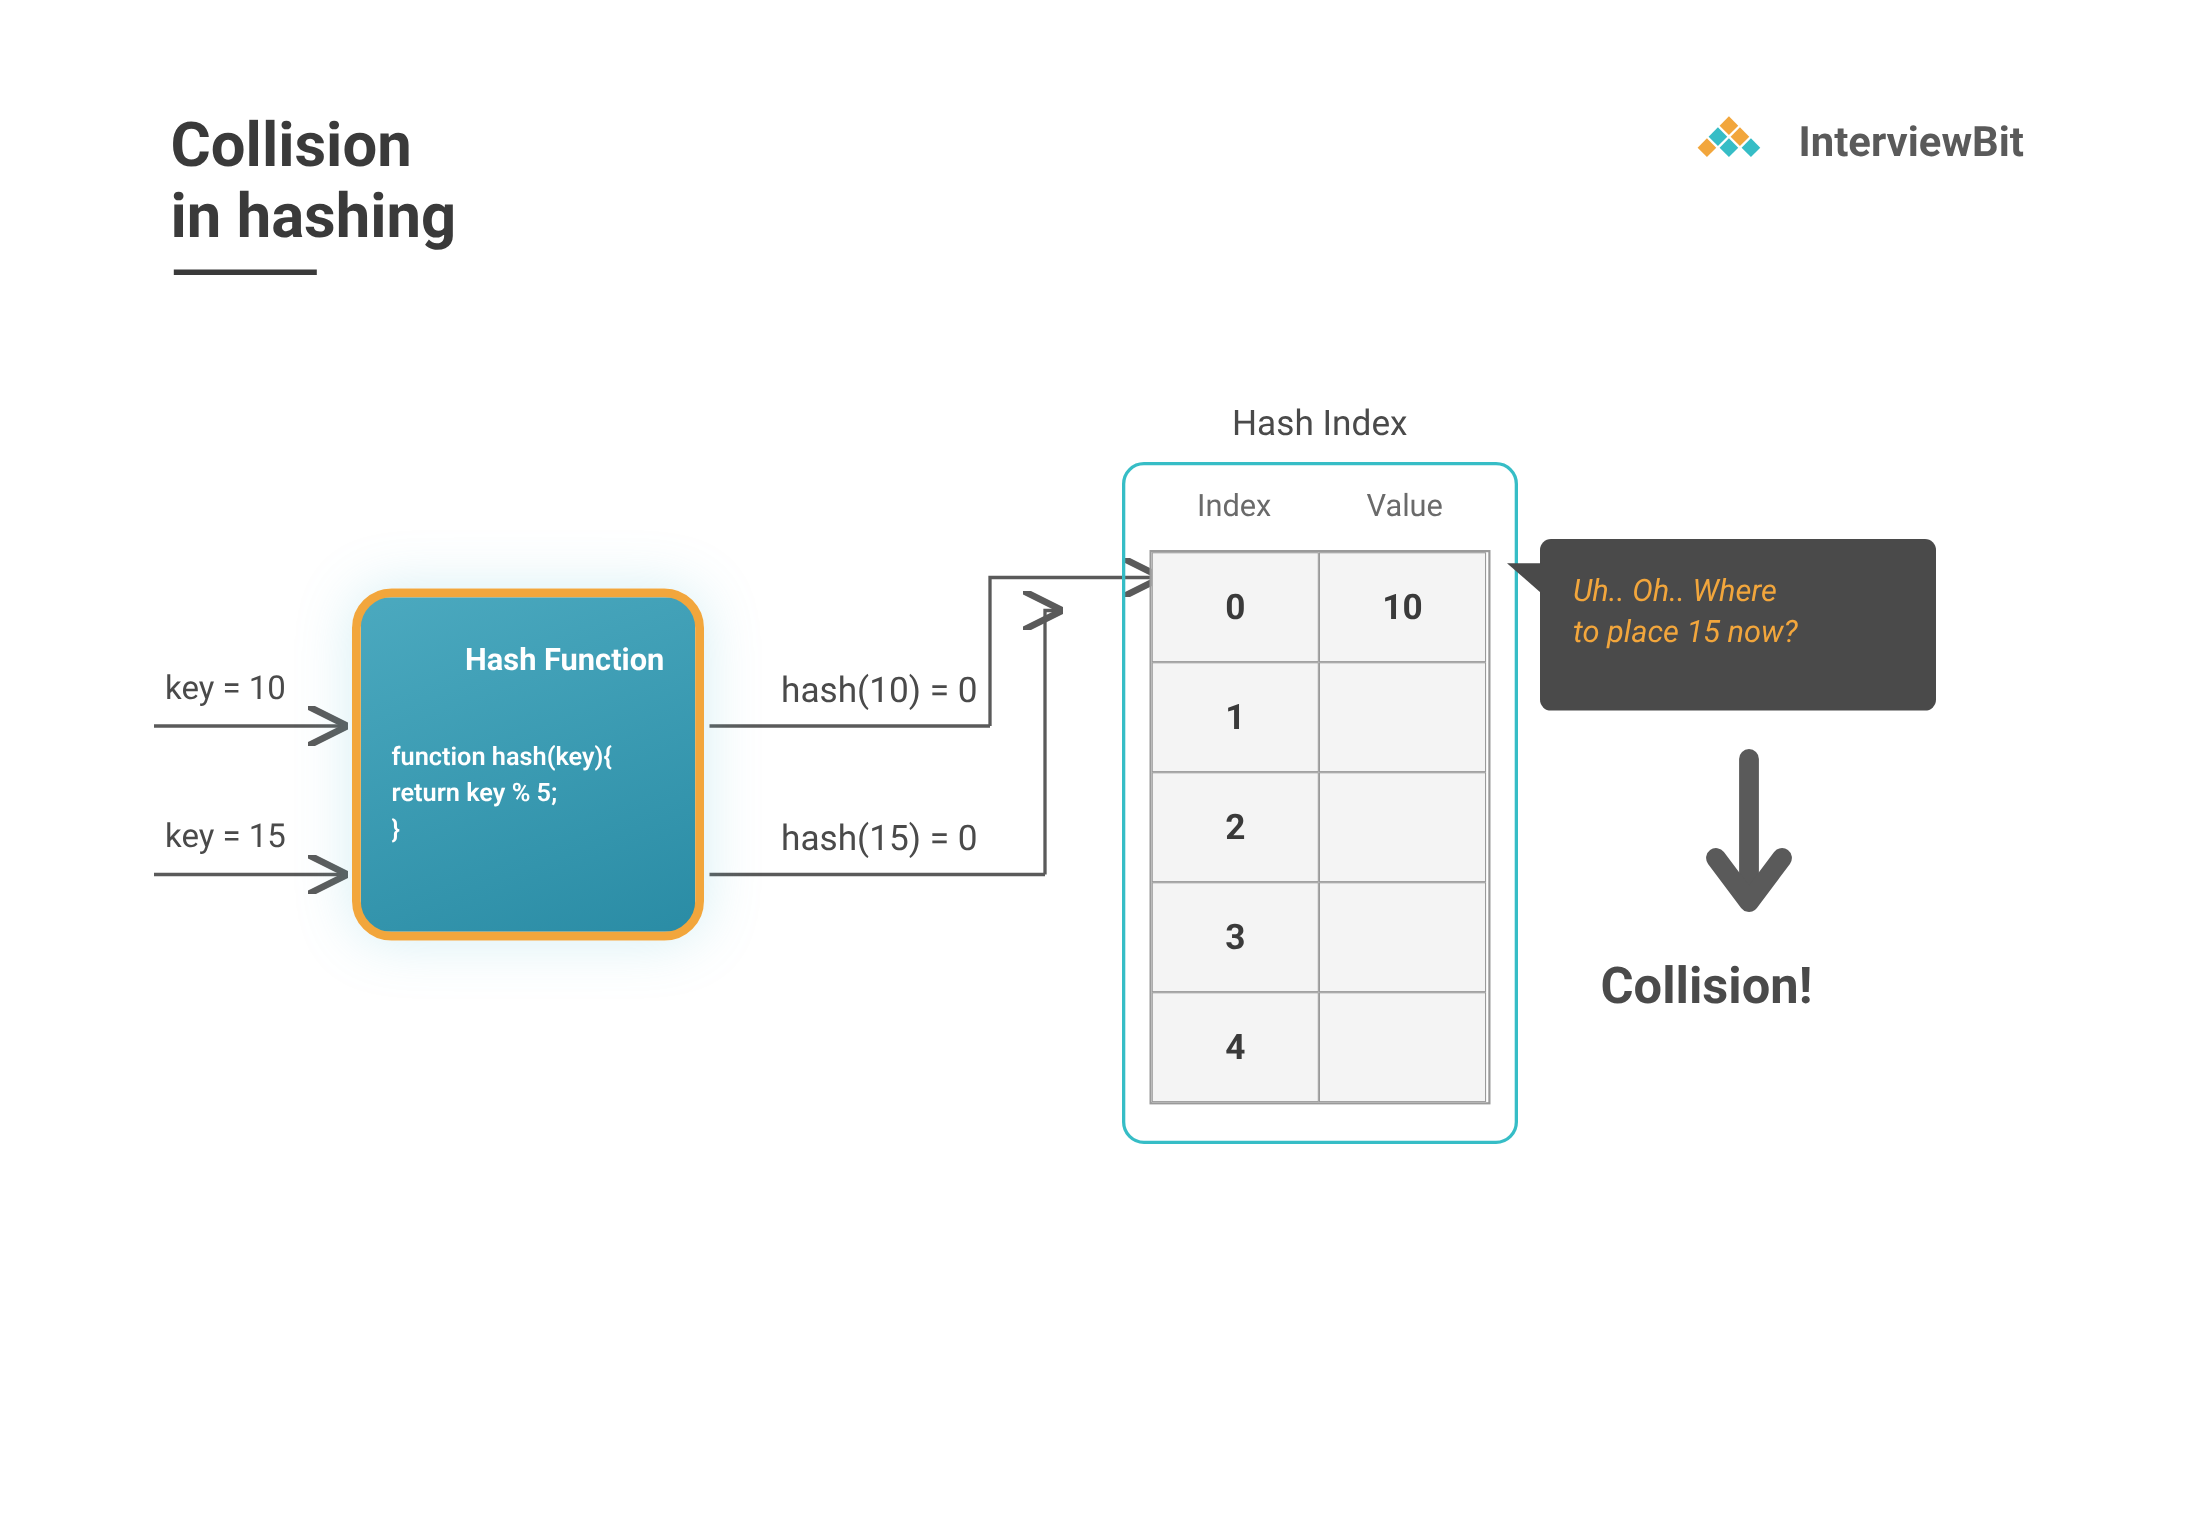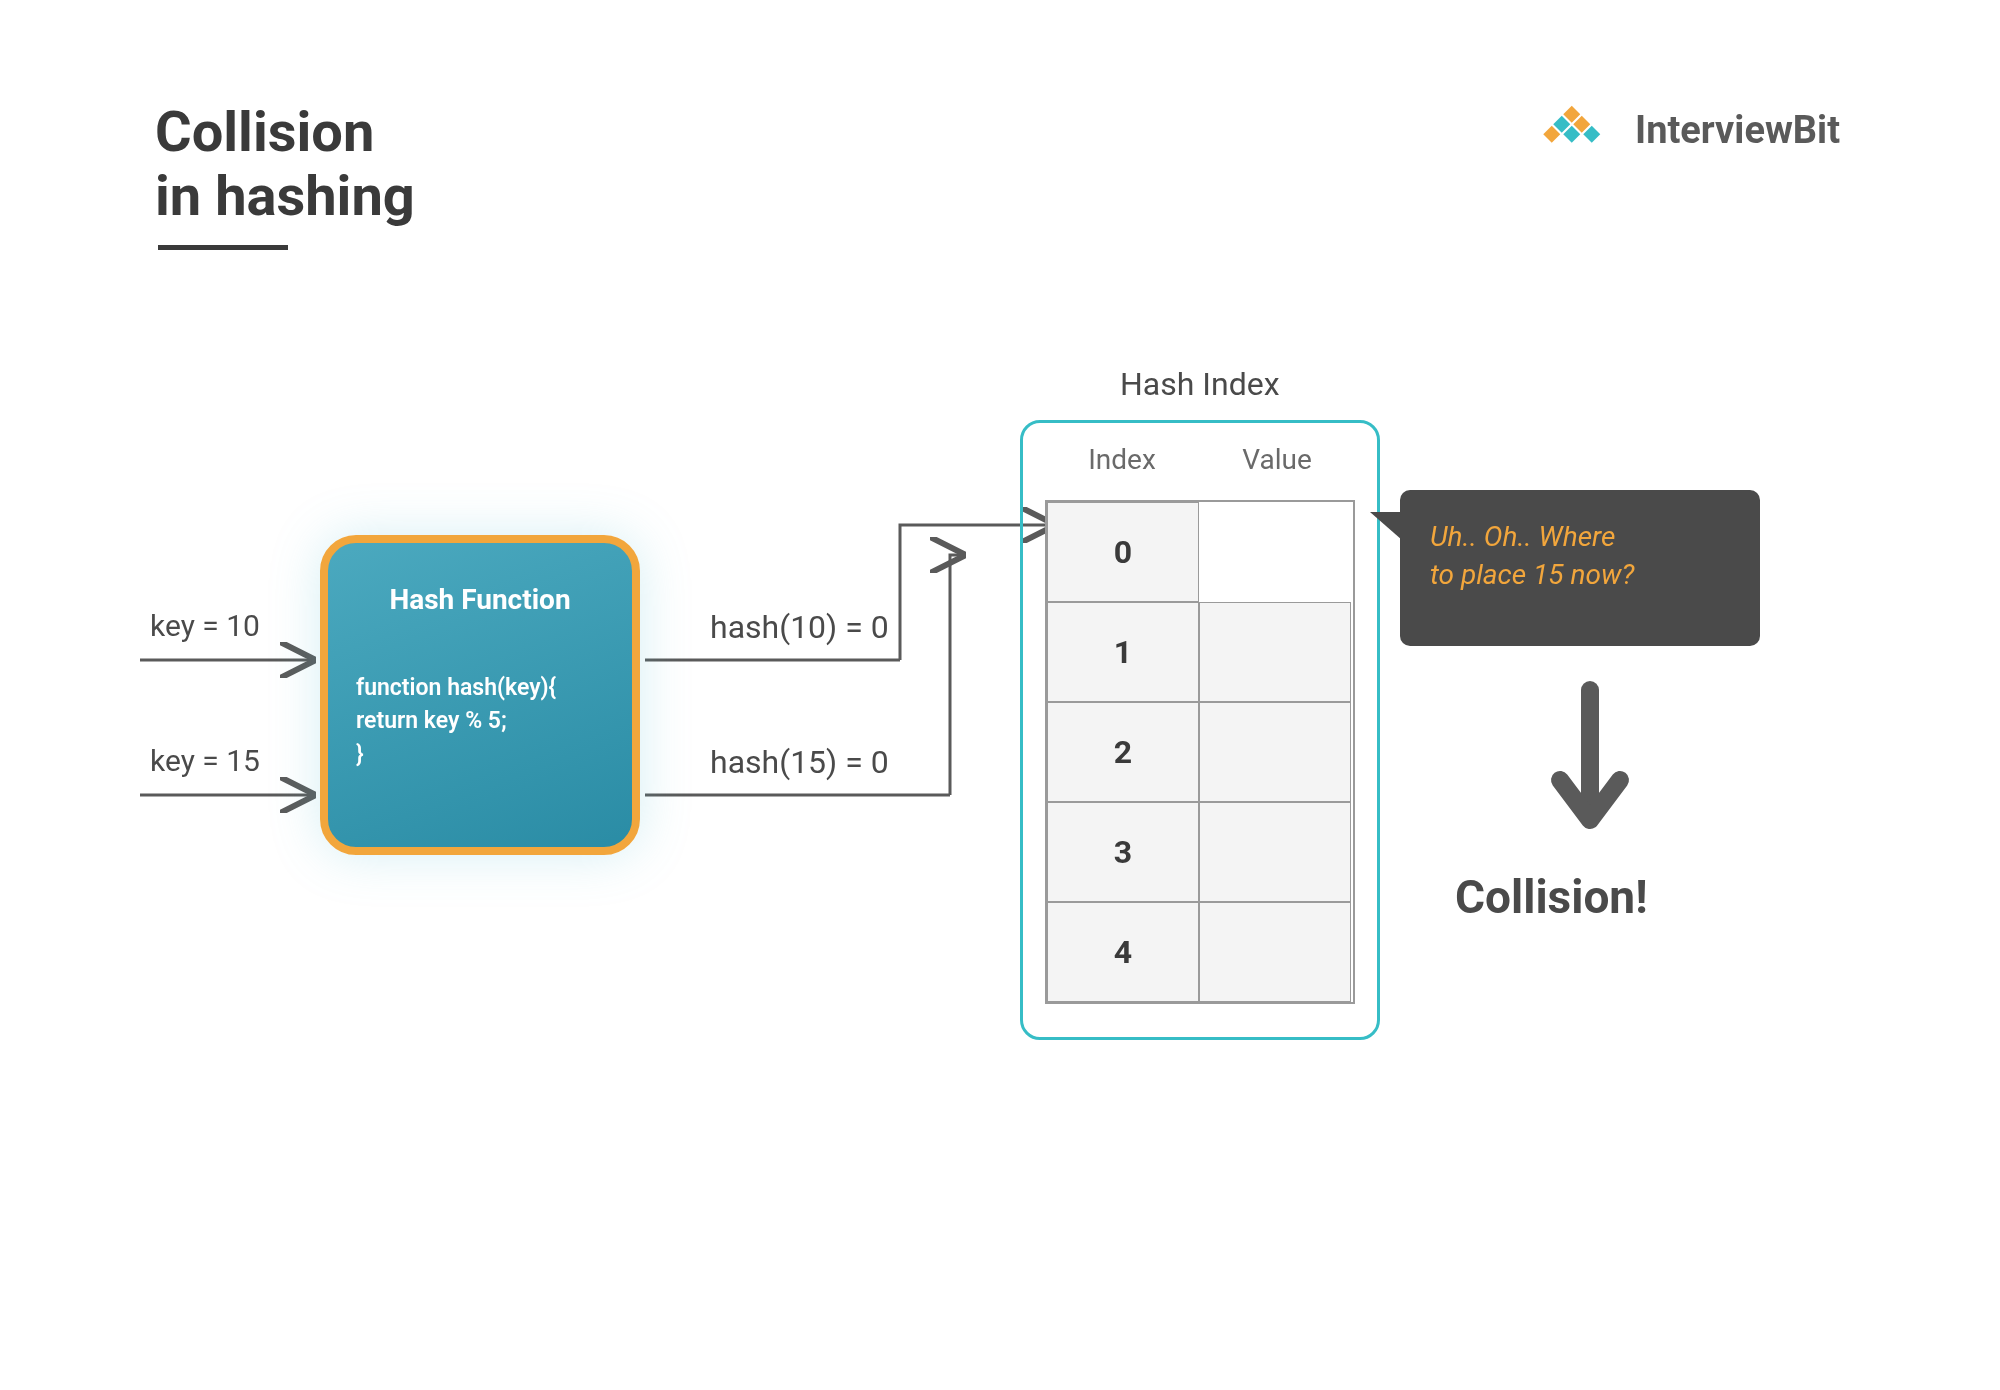--- a/index.html
+++ b/index.html
@@ -72,21 +72,21 @@
     background: linear-gradient(160deg, #4ba9bf 0%, #2a8ca5 100%);
     border: 8px solid #f2a63c;
     border-radius: 36px;
     box-shadow: 0 0 50px rgba(90,190,210,0.25);
     color: #ffffff;
     padding: 30px 28px 28px 28px;
   }
   .hash-box .hf-title {
     font-size: 28px;
     font-weight: 700;
-    text-align: center;
+    text-align: right;
     margin-top: 10px;
     margin-bottom: 55px;
   }
   .hash-box .hf-code {
     font-size: 23px;
     font-weight: 600;
     line-height: 1.45;
     white-space: pre;
     font-family: inherit;
   }
@@ -237,20 +237,21 @@
 
 <div class="ht-title">Hash Index</div>
 <div class="ht-container">
   <div class="ht-headers">
     <span>Index</span>
     <span>Value</span>
   </div>
   <div class="ht-table">
     <div class="ht-row">
       <div class="ht-cell">0</div>
+      <div class="ht-cell">10</div>
     </div>
     <div class="ht-row">
       <div class="ht-cell">1</div>
       <div class="ht-cell"></div>
     </div>
     <div class="ht-row">
       <div class="ht-cell">2</div>
       <div class="ht-cell"></div>
     </div>
     <div class="ht-row">

